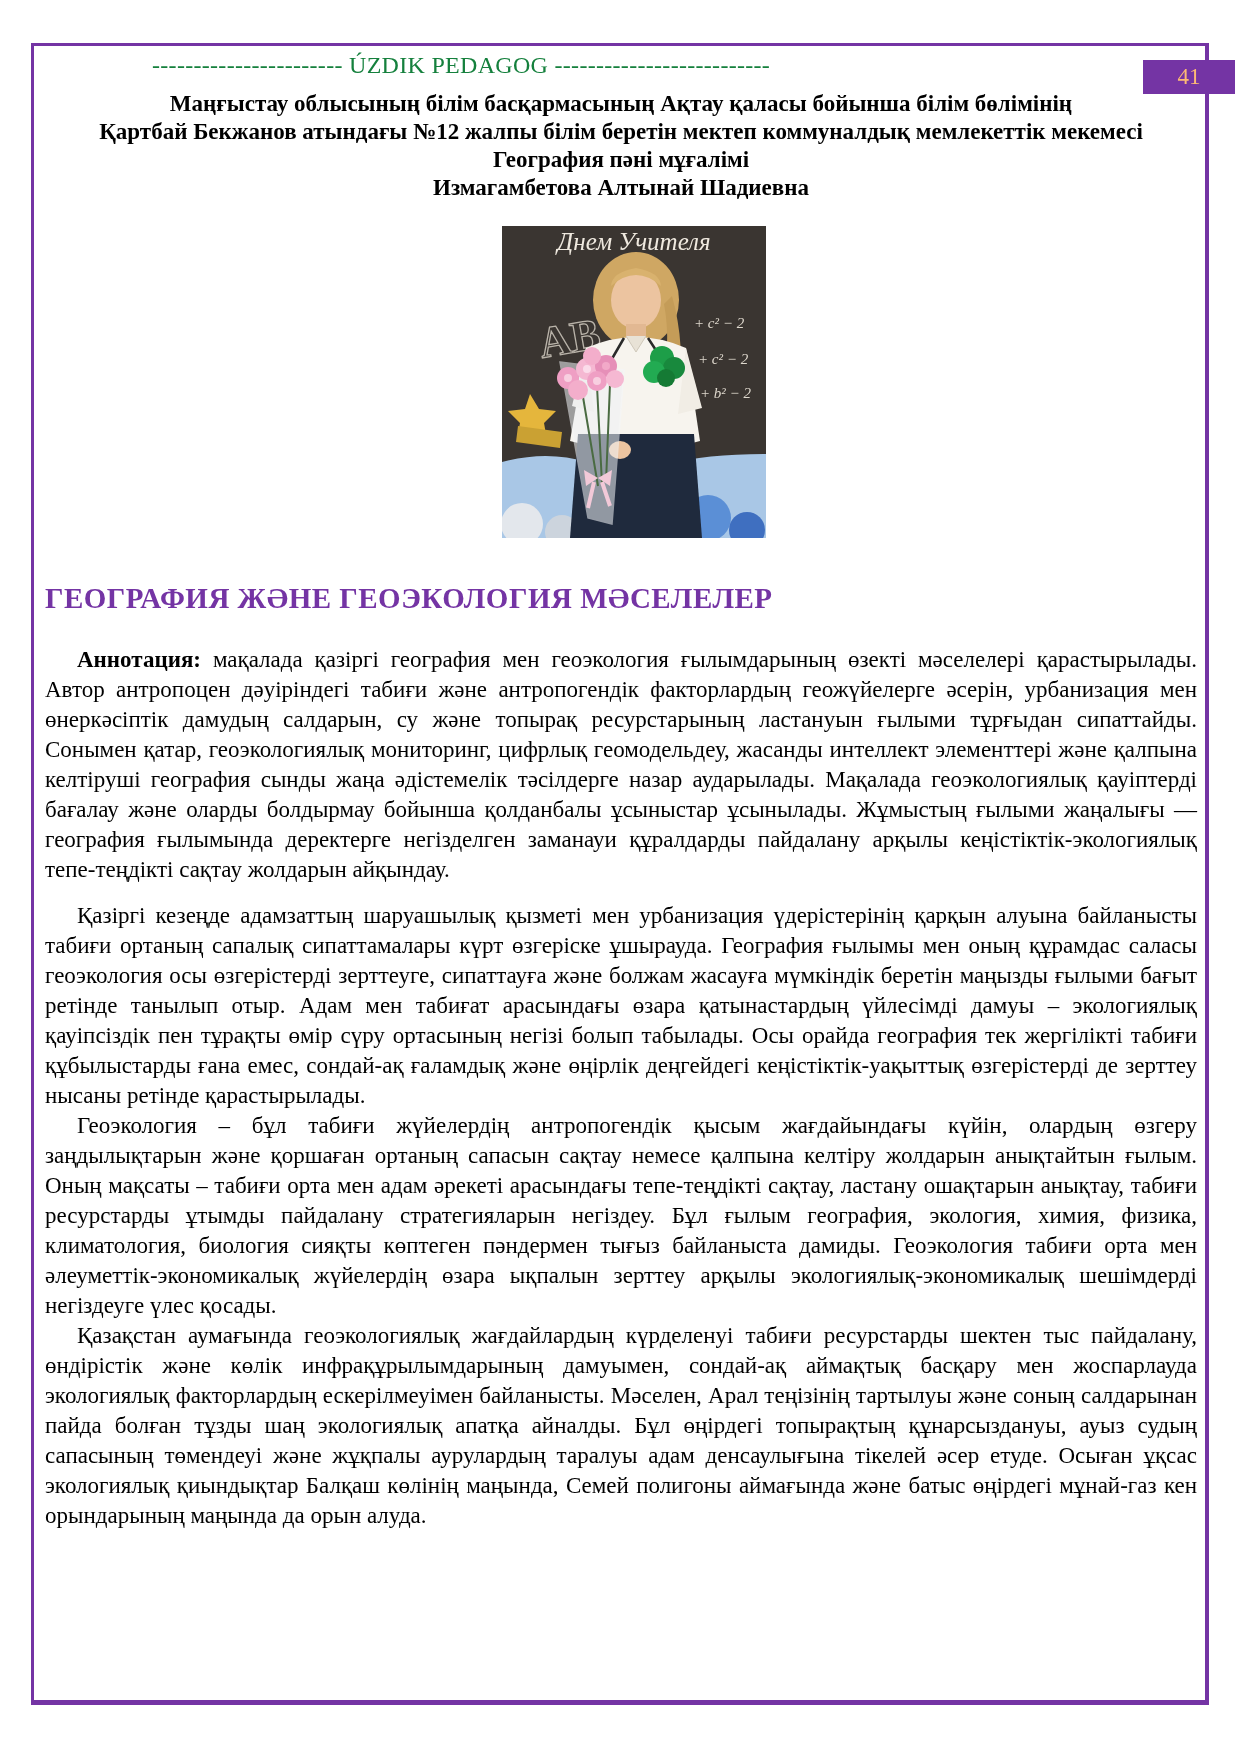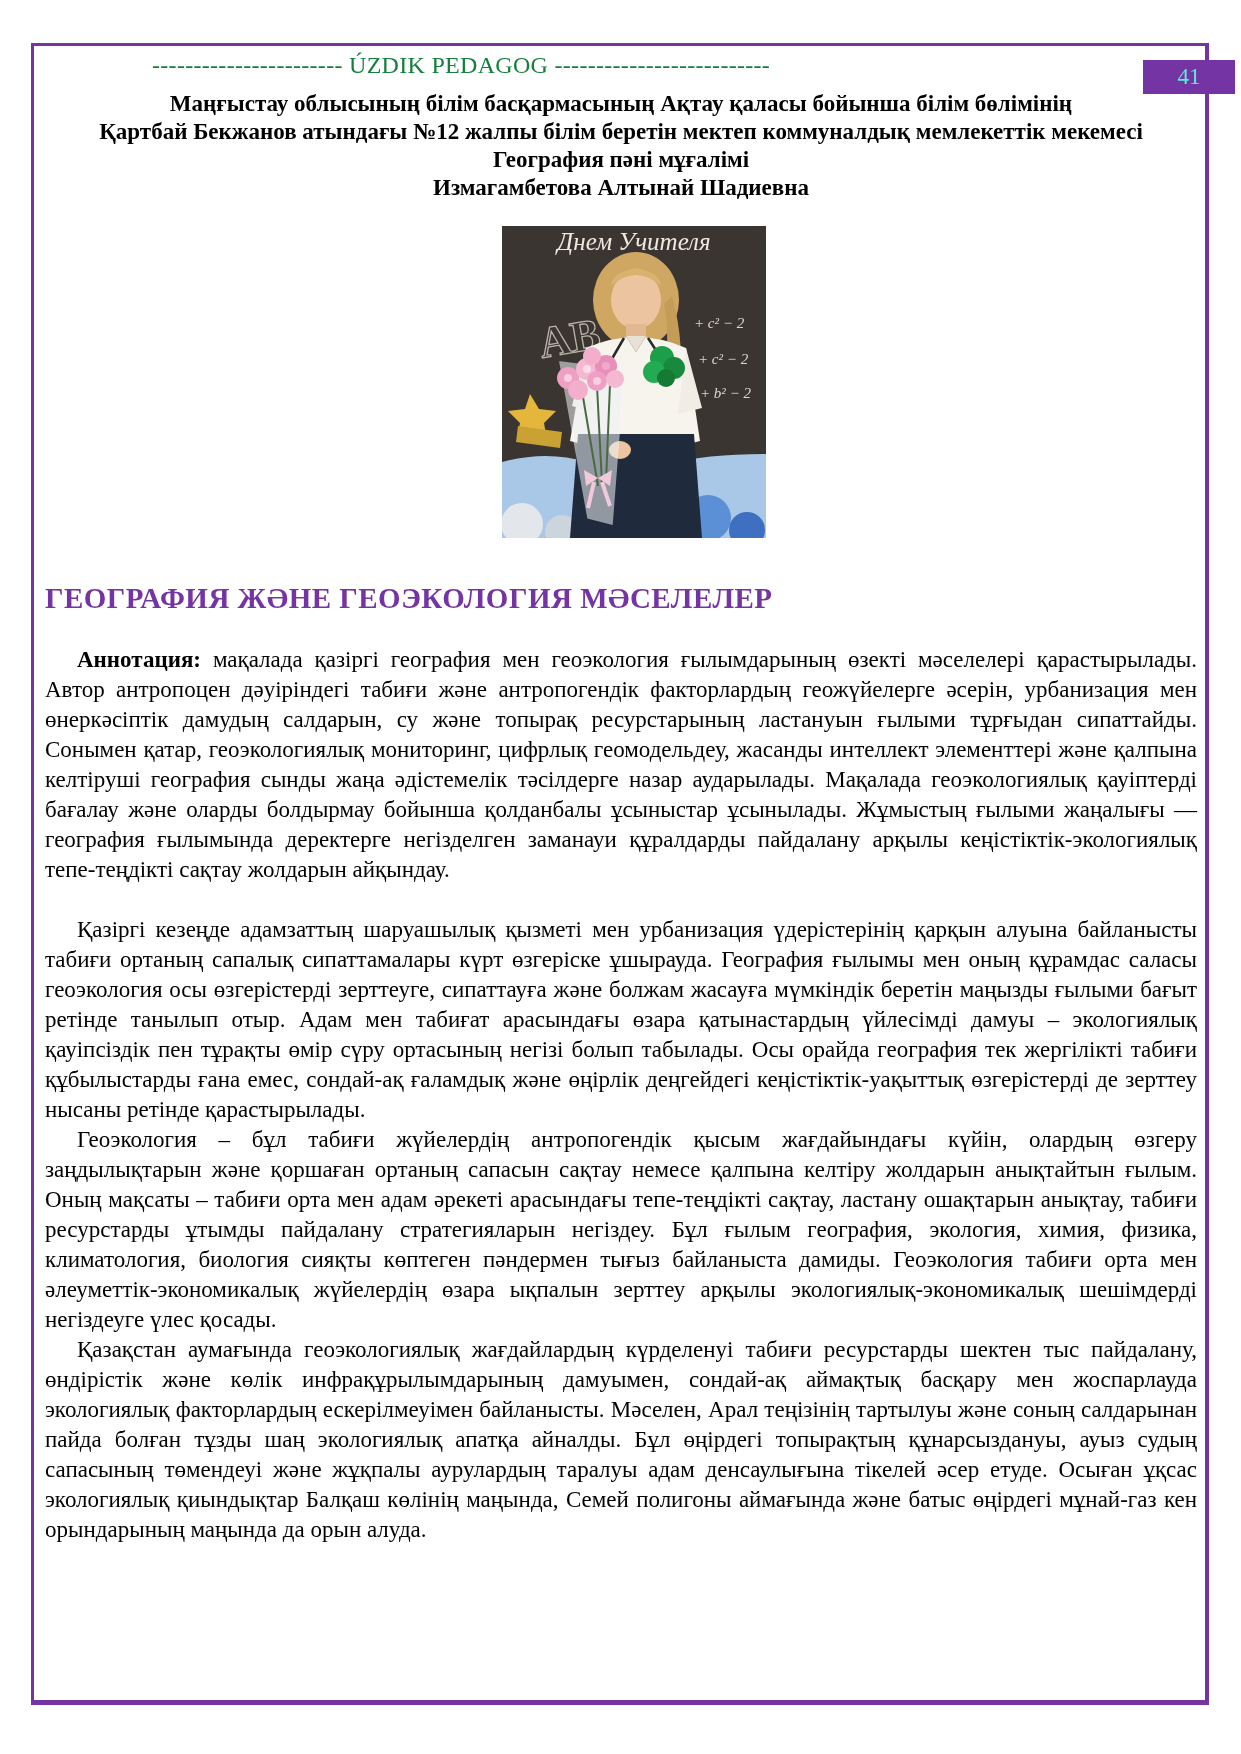--- a/index.html
+++ b/index.html
@@ -16,21 +16,21 @@
     border:3px solid #7434a4; border-right-width:4px; border-bottom-width:5px;
   }
 
   .running-head {
     position:absolute; left:152px; top:52px; width:900px;
     font-size:24px; color:#15803d; letter-spacing:0.3px; white-space:nowrap;
   }
 
   .page-num {
     position:absolute; left:1143px; top:60px; width:92px; height:34px;
-    background:#7434a4; color:#5eead4; font-size:23px;
+    background:#7434a4; color:#fdba74; font-size:23px;
     display:flex; align-items:center; justify-content:center;
   }
 
   .byline {
     position:absolute; left:45px; top:90px; width:1152px;
     text-align:center; font-weight:bold; font-size:23px; line-height:28px;
   }
 
   .photo {
     position:absolute; left:502px; top:226px; width:264px; height:312px;
@@ -41,21 +41,21 @@
     position:absolute; left:45px; top:582px; width:1152px;
     color:#7434a4; font-size:29px; font-weight:bold;
     letter-spacing:0.5px;
   }
 
   .body-text {
     position:absolute; left:45px; top:645px; width:1152px;
     font-size:23px; line-height:30px; text-align:justify;
   }
   .body-text p { text-indent:32px; }
-  .gap { margin-top:30px; }
+  .gap { margin-top:16px; }
 </style>
 </head>
 <body>
 
 <div class="page">
 
   <div class="frame"></div>
 
   <div class="running-head">----------------------- ÚZDIK PEDAGOG --------------------------</div>
 

